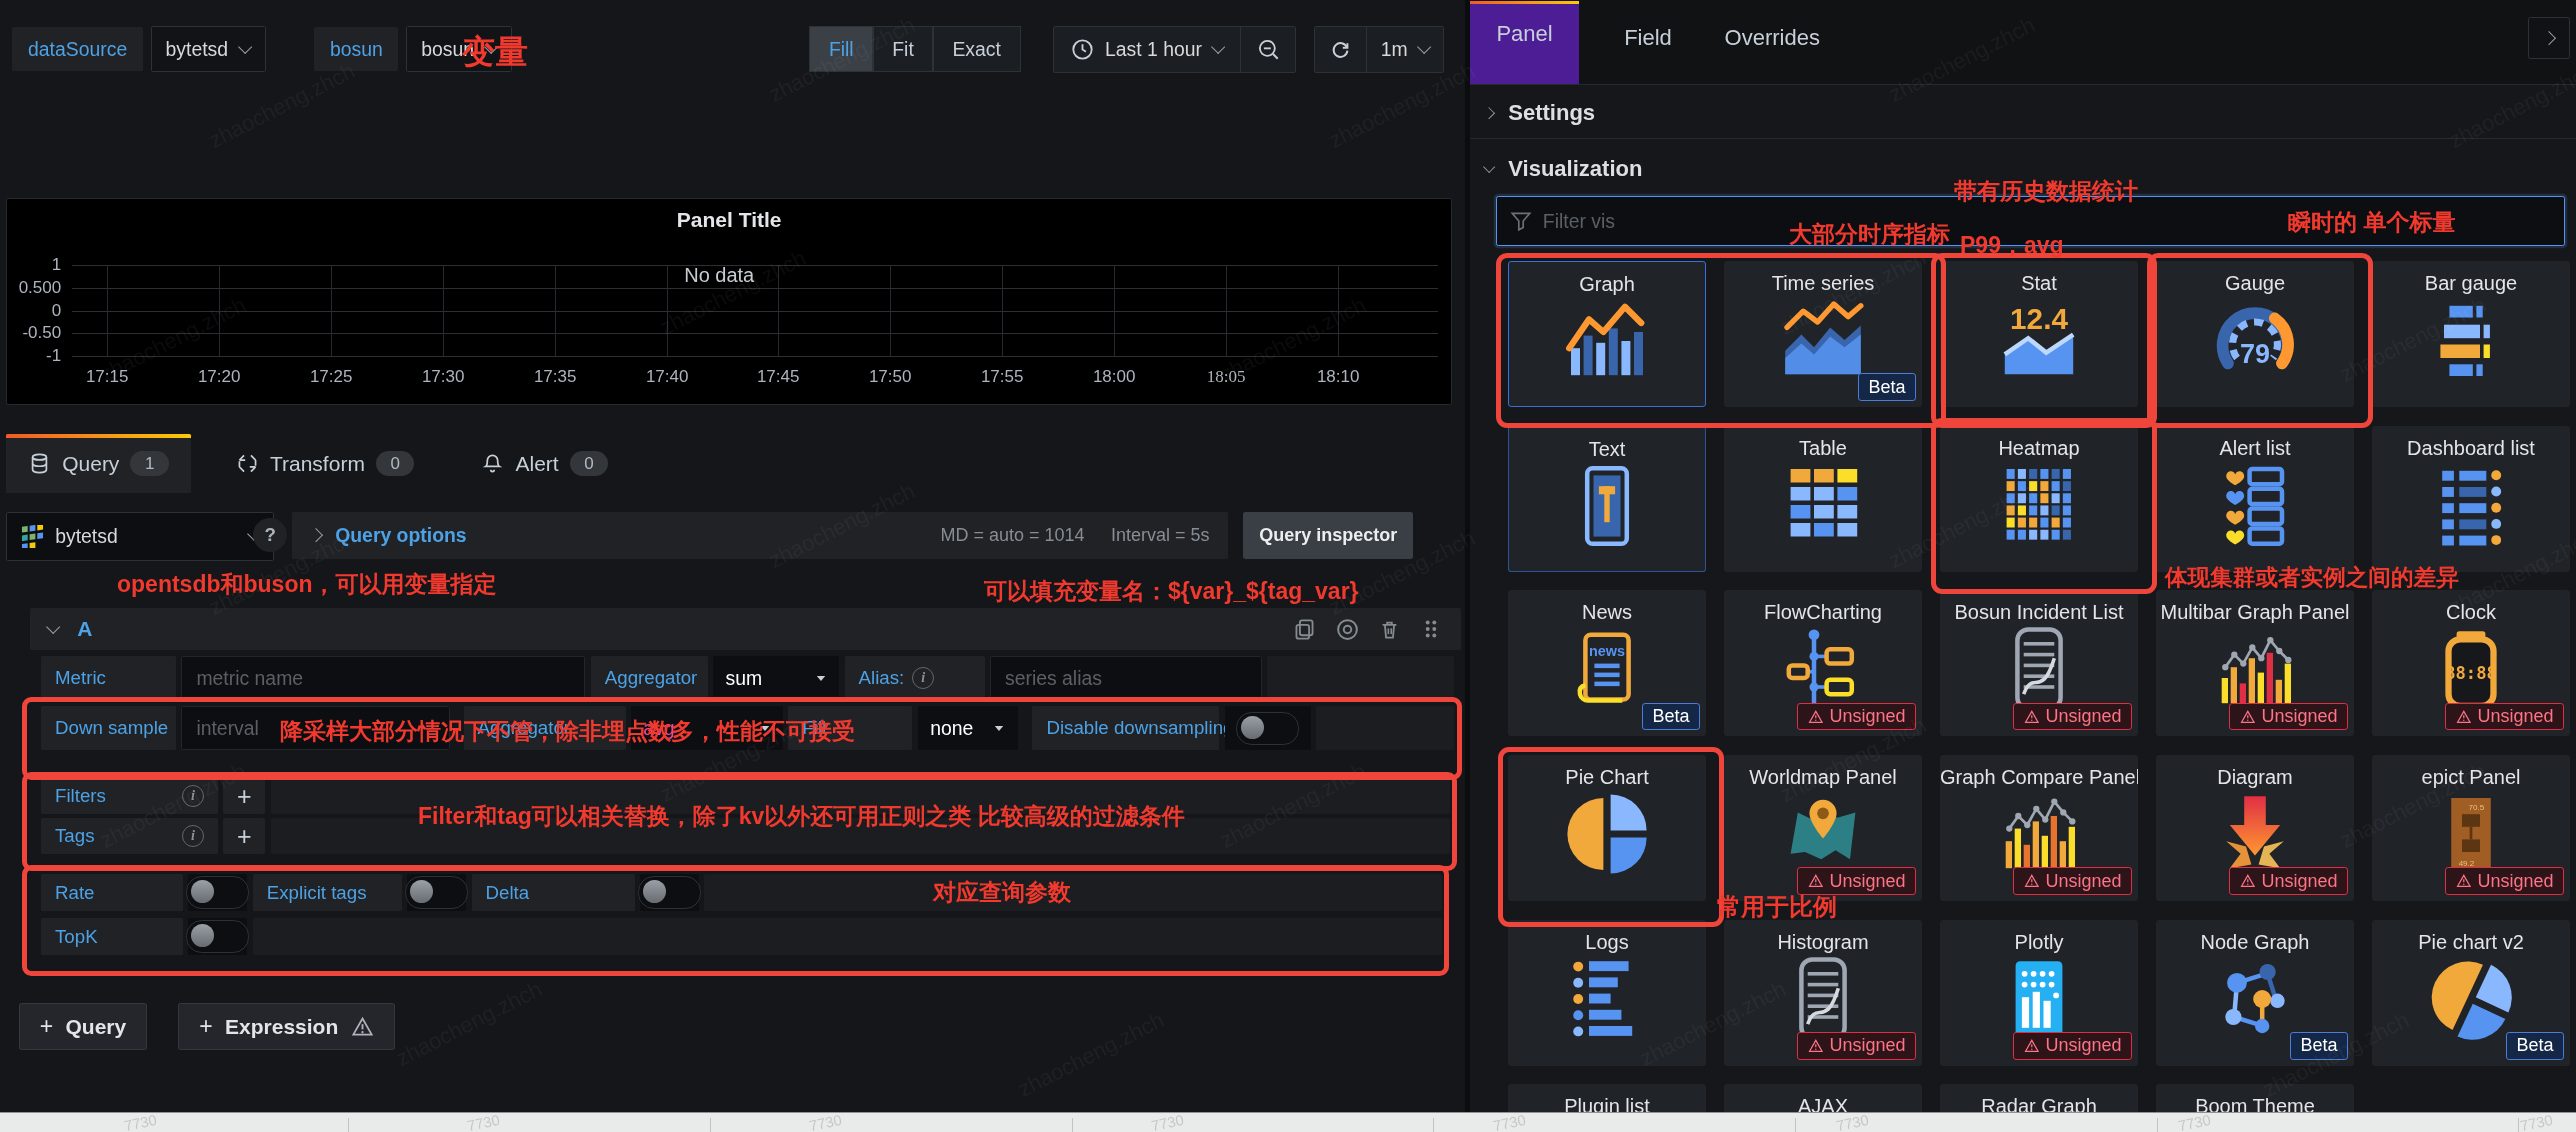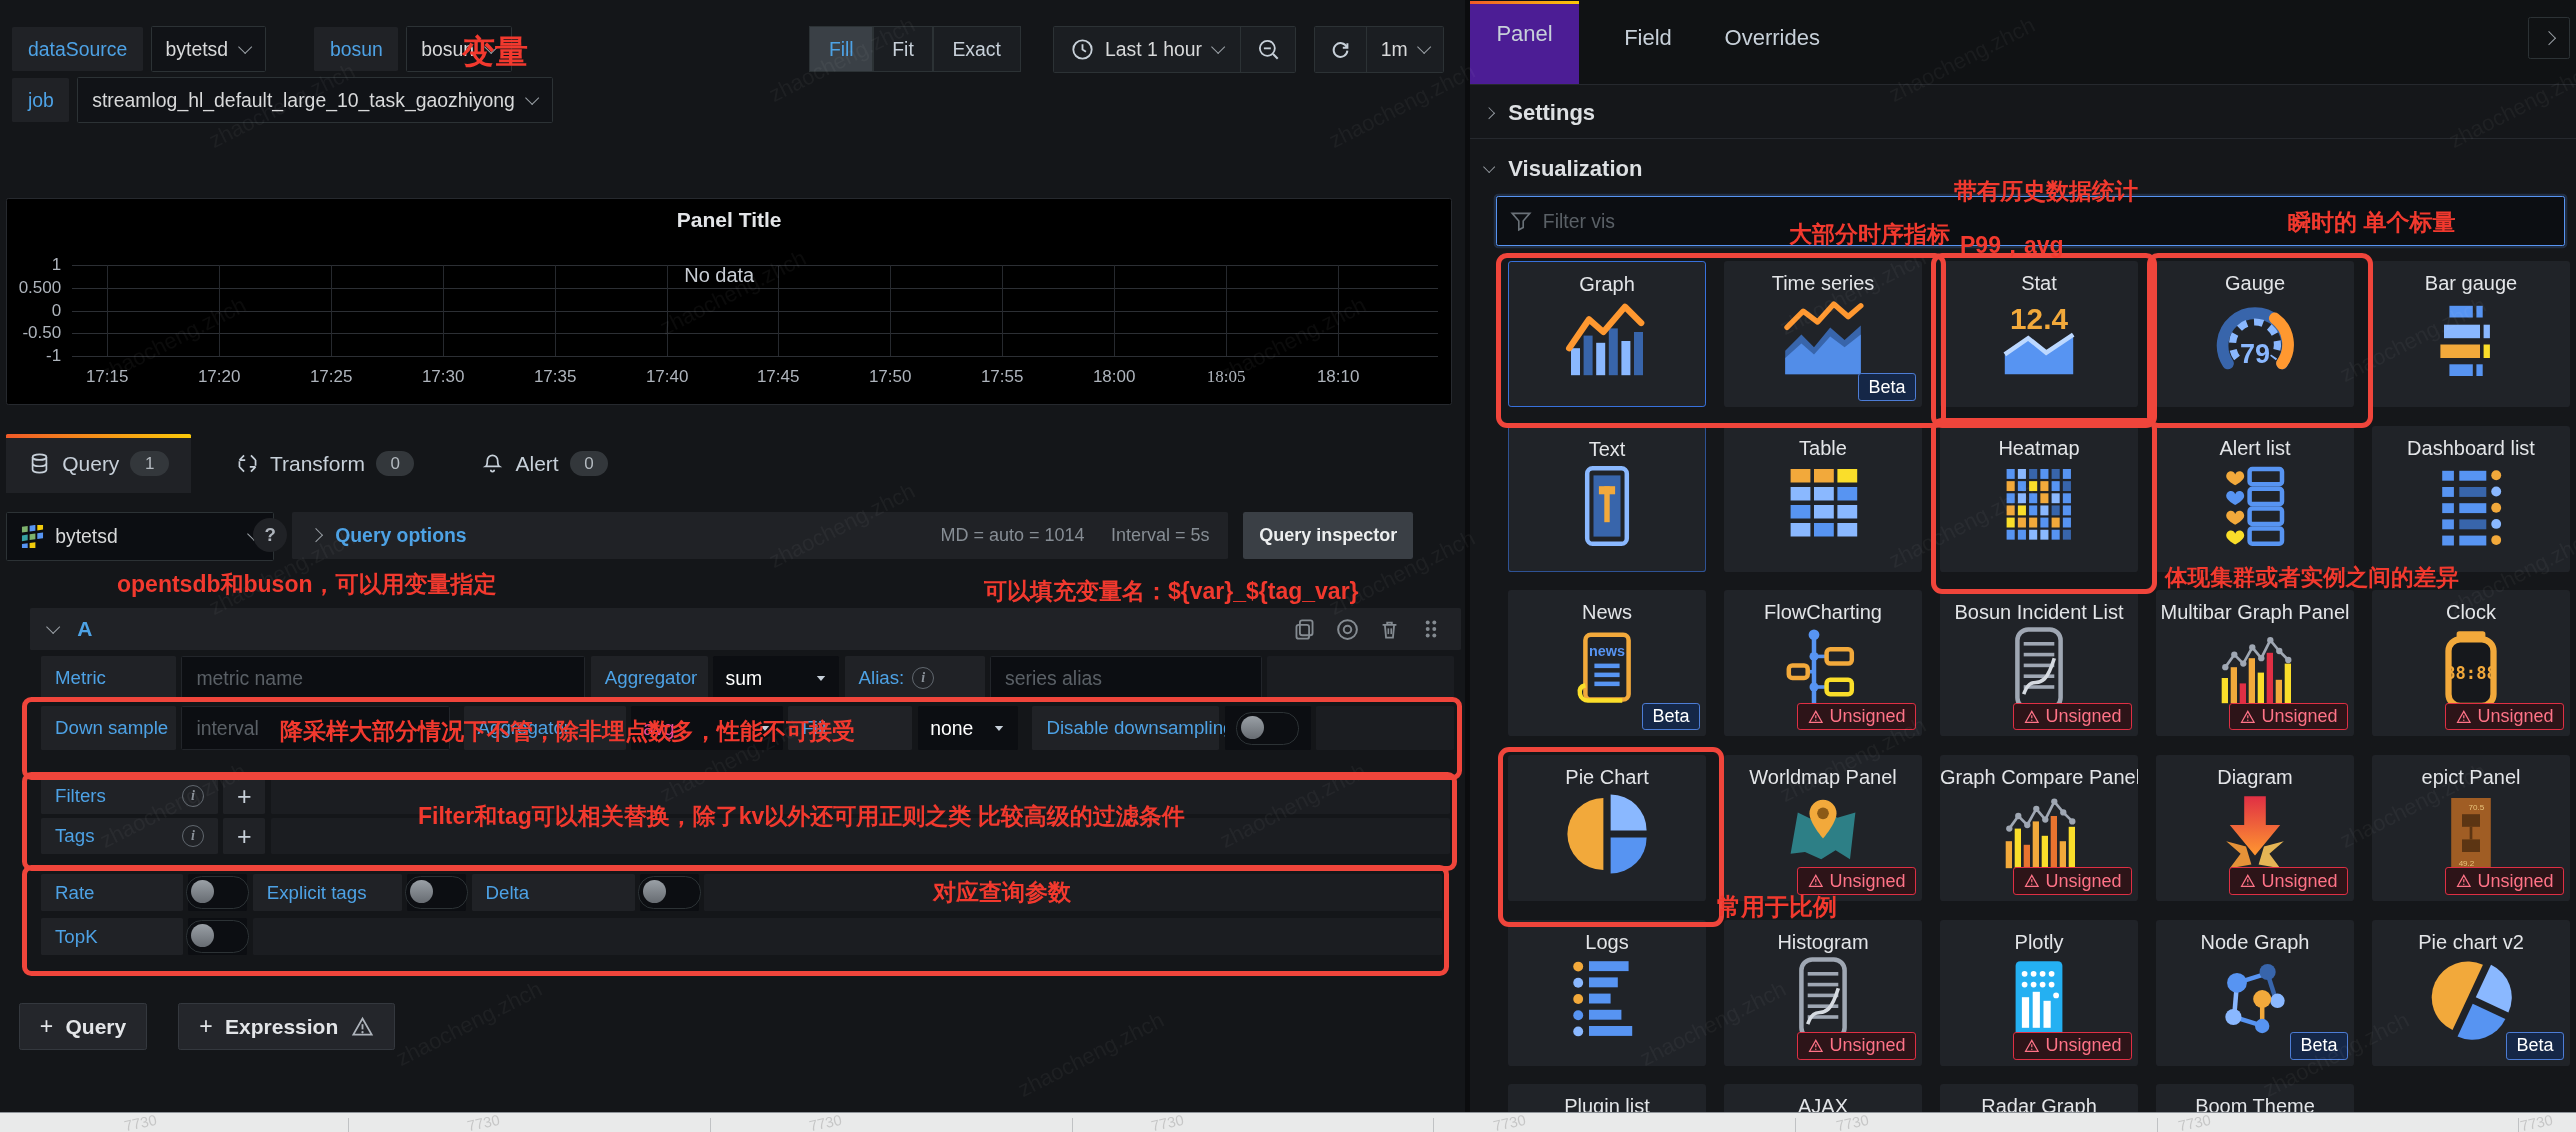--- a/index.html
+++ b/index.html
@@ -91,27 +91,20 @@
       </div>
     <div style="width:33px"></div>
     <div class="chip">bosun</div>
     <div class="sel">
         <span>bosun</span>
         <span class="chev down"></span>
       </div>
   </div>
   <div class="rednote" style="left:462px;top:29.6px;font-size:33px">变量</div>
 
-  <div class="abs flex" style="left:12.4px;top:77px;gap:7.8px">
-    <div class="chip">job</div>
-    <div class="sel">
-        <span>streamlog_hl_default_large_10_task_gaozhiyong</span>
-        <span class="chev down"></span>
-      </div>
-  </div>
 
   <div id="modes" class="abs flex" style="left:810px;top:26px">
       <div class="mode on">Fill</div>
       <div class="mode">Fit</div>
       <div class="mode">Exact</div>
     </div>
   <div class="abs tbgroup" style="left:1053px;top:26px">
     <div class="flex" style="gap:11px;padding:0 17px;height:100%">
       <svg width="23" height="23" viewBox="0 0 20 20">
           <circle cx="10" cy="10" r="8" fill="none" stroke="#c7d0d9" stroke-width="1.6"></circle>

